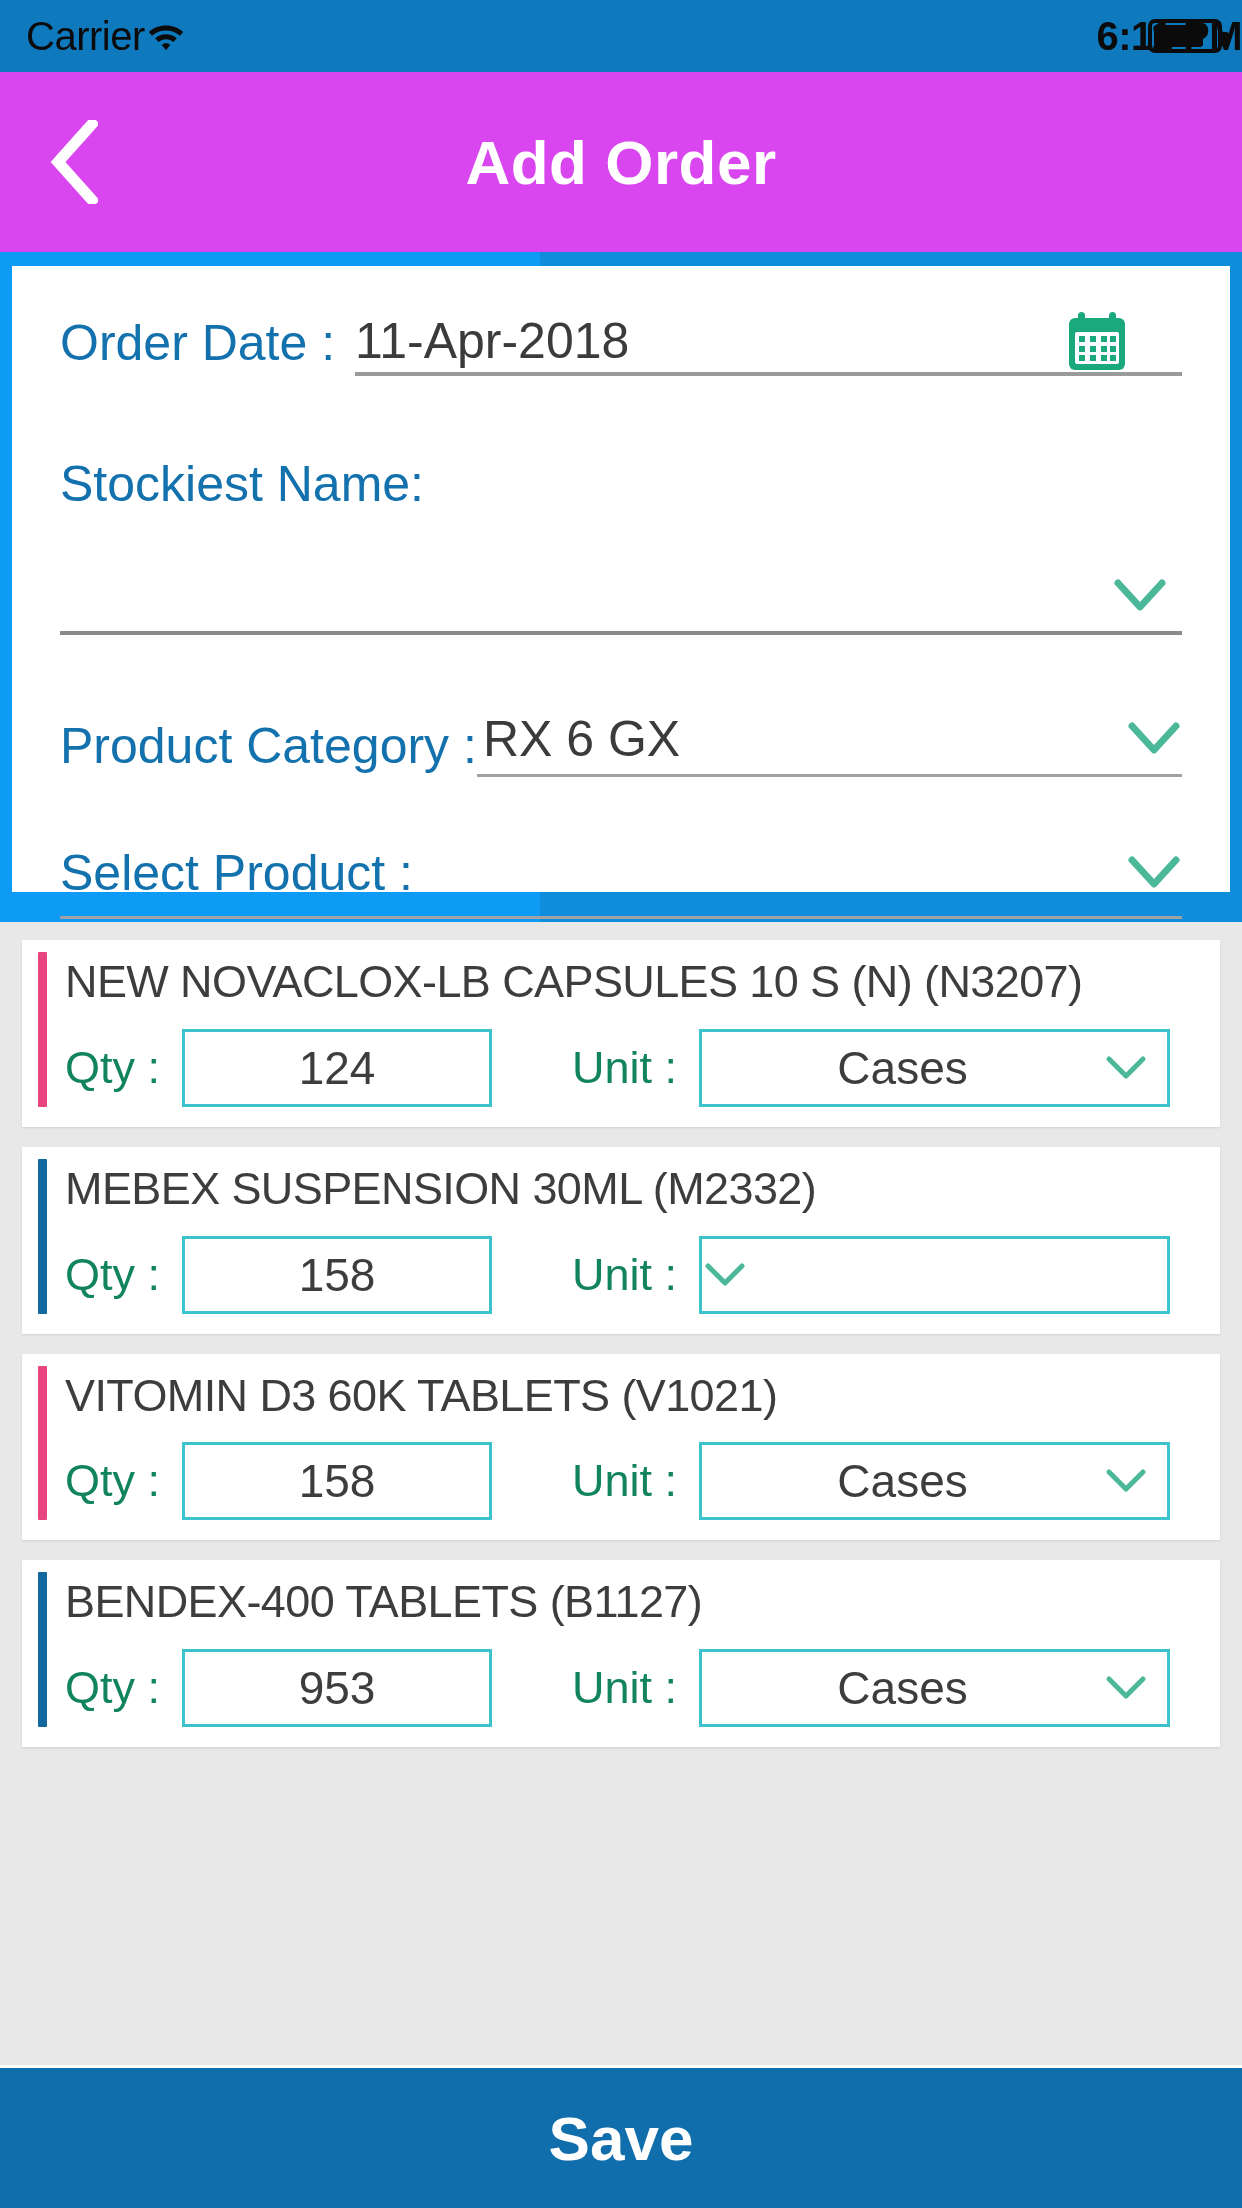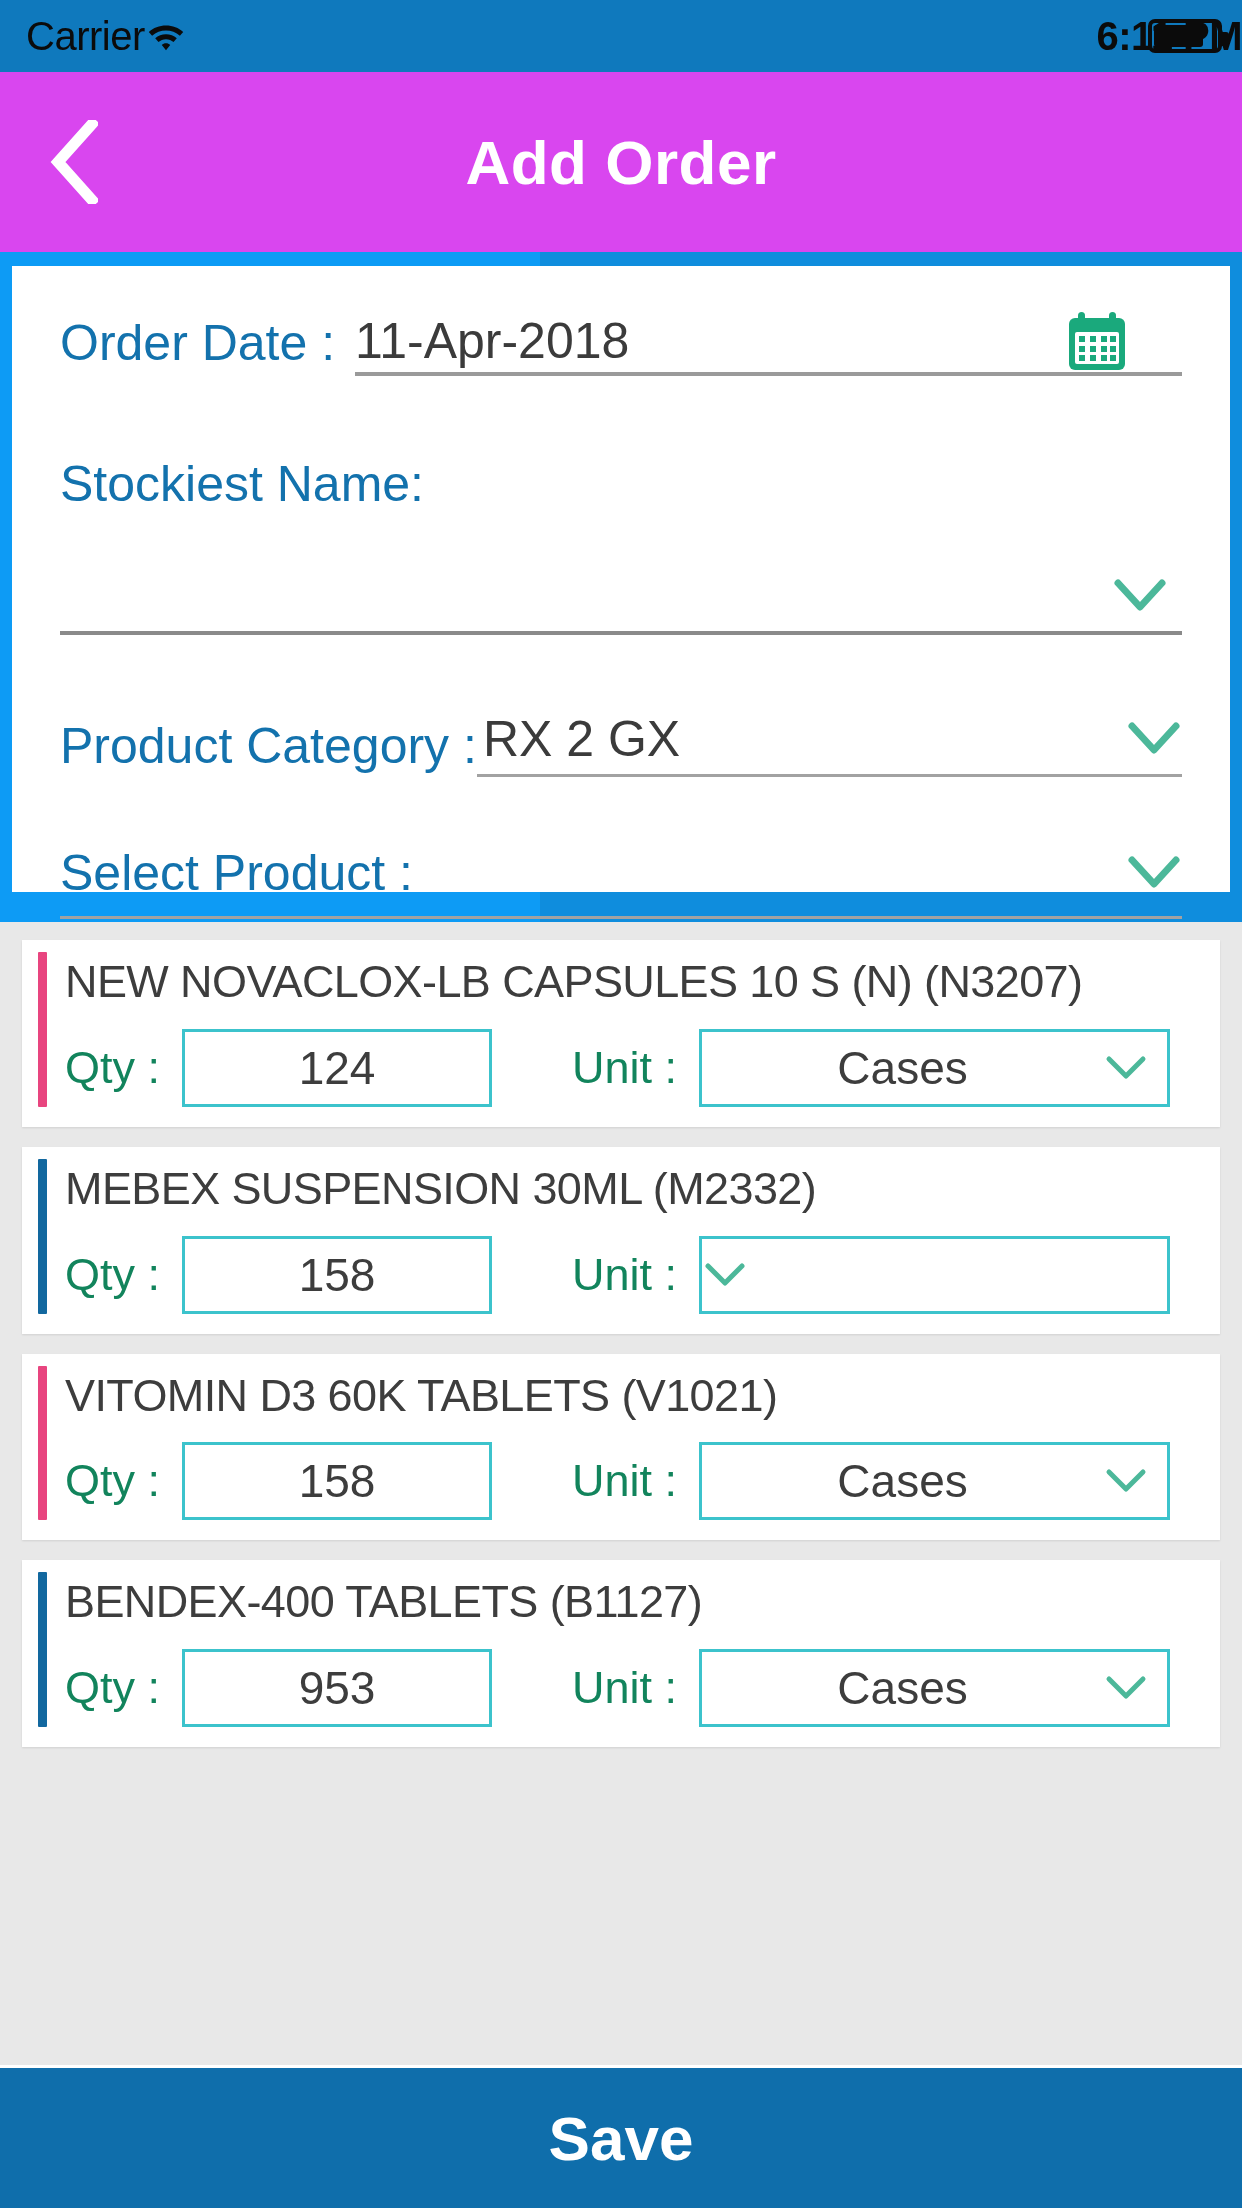--- a/index.html
+++ b/index.html
@@ -371,21 +371,21 @@
             <svg class="chevron" viewBox="0 0 56 38" xmlns="http://www.w3.org/2000/svg">
               <path d="M6 6 L28 30 L50 6" fill="none" stroke="#4cb89a" stroke-width="7" stroke-linecap="round" stroke-linejoin="round"></path>
             </svg>
           </span>
         </div>
       </div>
 
       <div class="field-row pcat-row">
         <span class="field-label">Product Category :</span>
         <div class="pcat-control">
-          <span class="pcat-value">RX 2 GX</span>
+          <span class="pcat-value">RX 6 GX</span>
           <span>
             <svg class="chevron" viewBox="0 0 56 38" xmlns="http://www.w3.org/2000/svg">
               <path d="M6 6 L28 30 L50 6" fill="none" stroke="#4cb89a" stroke-width="7" stroke-linecap="round" stroke-linejoin="round"></path>
             </svg>
           </span>
         </div>
       </div>
 
       <div>
         <div class="field-row sprod-row">

